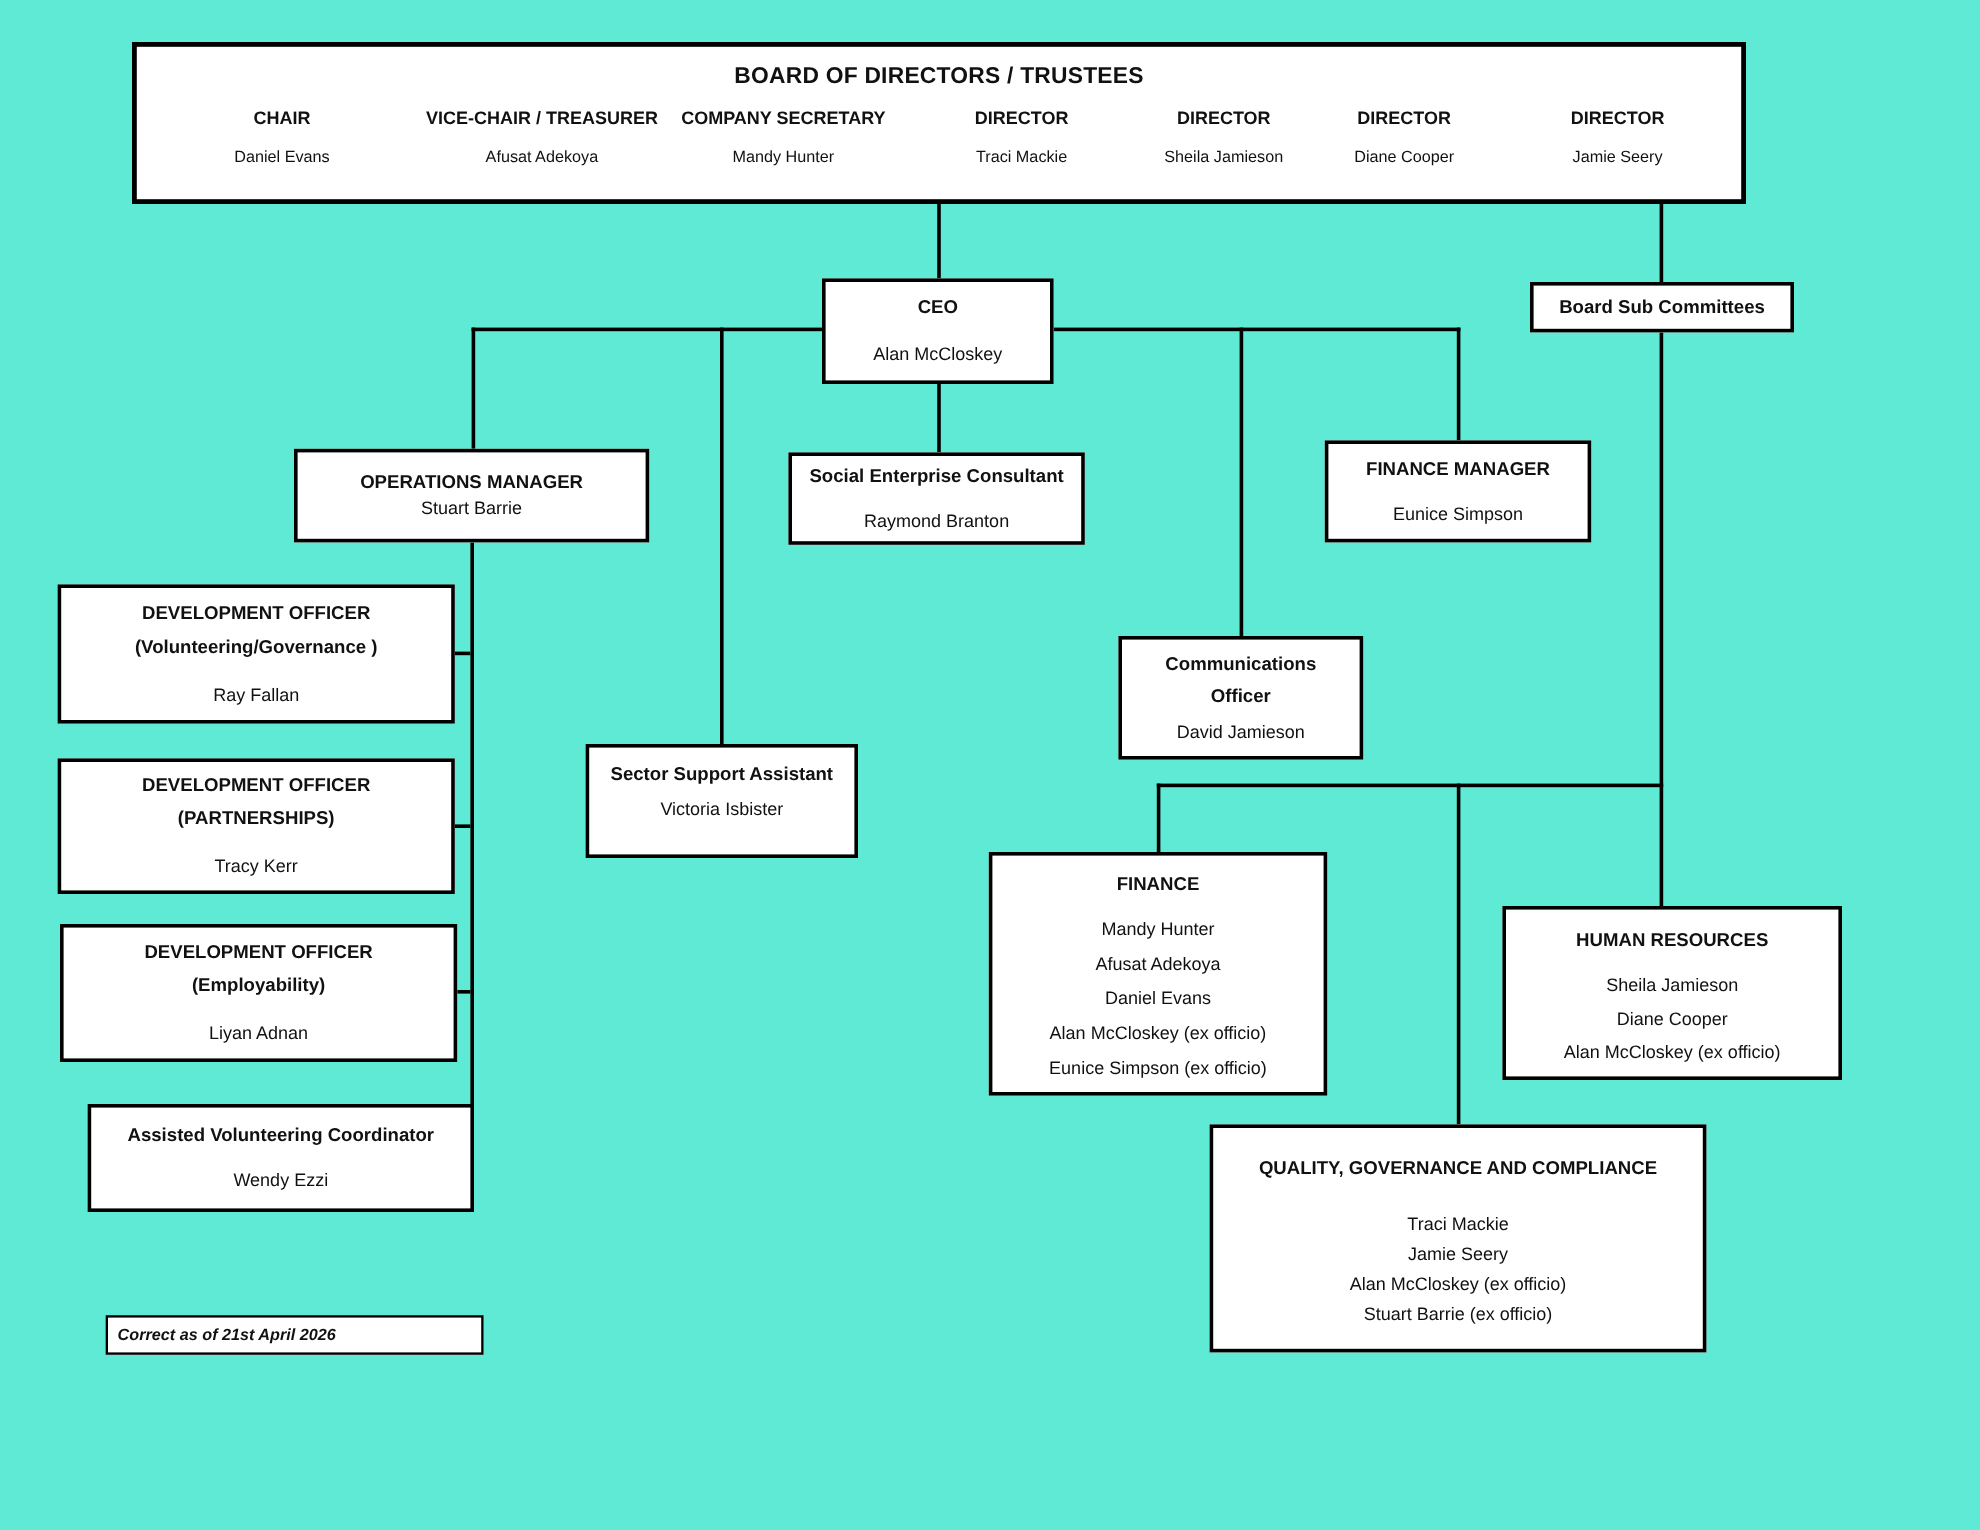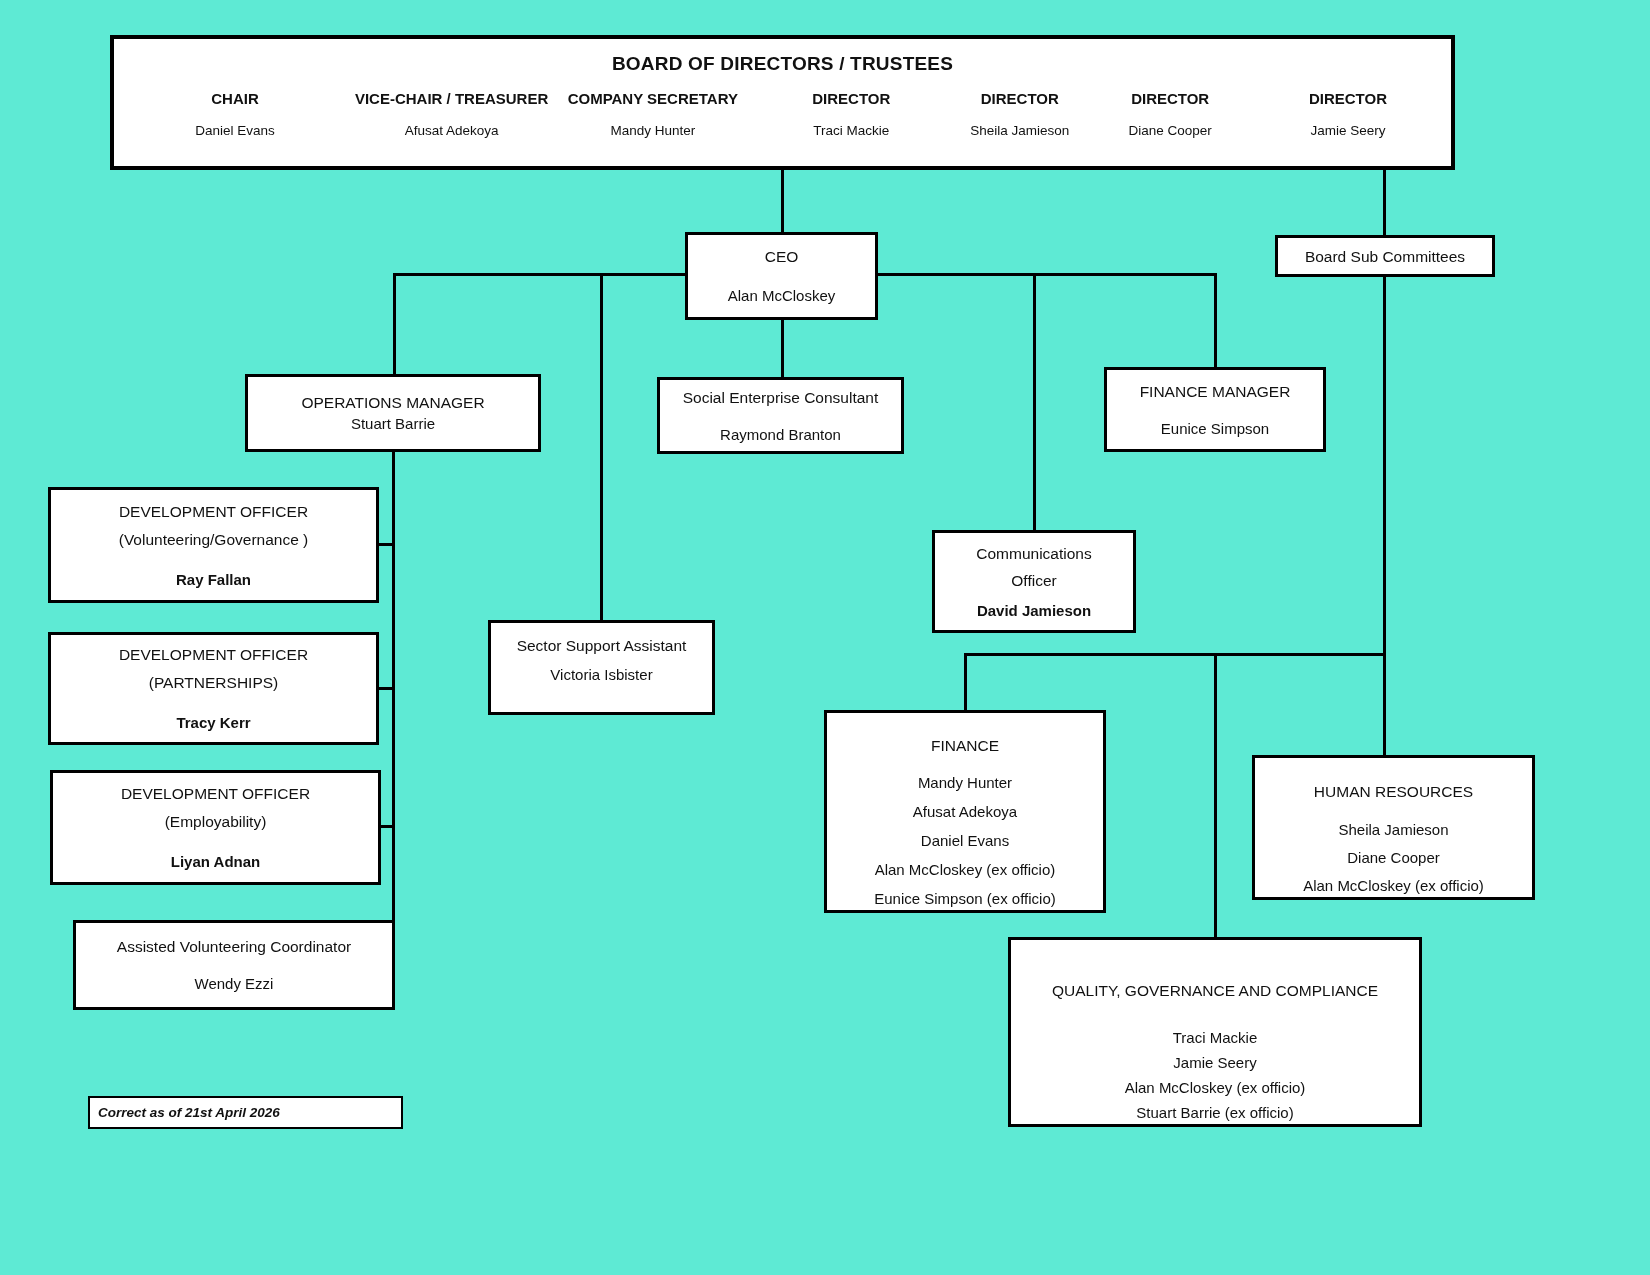--- a/index.html
+++ b/index.html
@@ -16,21 +16,21 @@
     position: absolute;
     background: #ffffff;
     border: 3px solid #000000;
     display: flex;
     flex-direction: column;
     align-items: center;
     justify-content: center;
     text-align: center;
   }
   .line { position: absolute; background: #000000; }
-  .t { font-weight: normal; font-size: 15.5px; line-height: 21px; }
+  .t { font-weight: bold; font-size: 15.5px; line-height: 21px; }
   .n { font-size: 15px; line-height: 21px; }
 
   
   #board {
     left: 110px; top: 35px; width: 1345px; height: 135px;
     border-width: 4px;
     justify-content: flex-start;
     padding-top: 14px;
   }
   .board-title { font-size: 19px; font-weight: bold; letter-spacing: .2px; }
@@ -44,31 +44,31 @@
   .board-name { font-size: 13.5px; white-space: nowrap; }
 
   
   #ceo     { left: 685px;  top: 232px; width: 193px; height: 88px;  gap: 18px; }
   #bsc     { left: 1275px; top: 235px; width: 220px; height: 42px; }
   #ops     { left: 245px;  top: 374px; width: 296px; height: 78px;  gap: 0; }
   #sec     { left: 657px;  top: 377px; width: 247px; height: 77px;  gap: 16px; }
   #finmgr  { left: 1104px; top: 367px; width: 222px; height: 85px;  gap: 16px; }
 
   .three { gap: 7px; }
-  .name-gap { margin-top: 12px; font-weight: bold; }
+  .name-gap { margin-top: 12px; }
   #do1     { left: 48px;  top: 487px; width: 331px; height: 116px; }
   #do2     { left: 48px;  top: 632px; width: 331px; height: 113px; }
   #do3     { left: 50px;  top: 770px; width: 331px; height: 115px; }
   #avc     { left: 53px;  top: 920px; width: 322px; height: 90px; gap: 16px; margin-left: 20px; }
   #ssa     { left: 488px; top: 620px; width: 227px; height: 95px; justify-content: flex-start; padding-top: 12px; gap: 8px; }
   #comms   { left: 932px; top: 530px; width: 204px; height: 103px; gap: 6px; }
   #comms .name-gap { margin-top: 3px; }
 
   
-  .committee { justify-content: flex-end; padding-top: 6px; }
+  .committee { justify-content: center; padding-top: 6px; }
   .members { display: flex; flex-direction: column; font-size: 15px; line-height: 22px; }
   #fincom  { left: 824px;  top: 710px; width: 282px; height: 203px; }
   #fincom .members { margin-top: 16px; gap: 7px; }
   #hr      { left: 1252px; top: 755px; width: 283px; height: 145px; }
   #hr .members { margin-top: 17px; gap: 6px; }
   #qgc     { left: 1008px; top: 937px; width: 414px; height: 190px; }
   #qgc .members { margin-top: 26px; gap: 3px; }
 
   
   #footnote {

